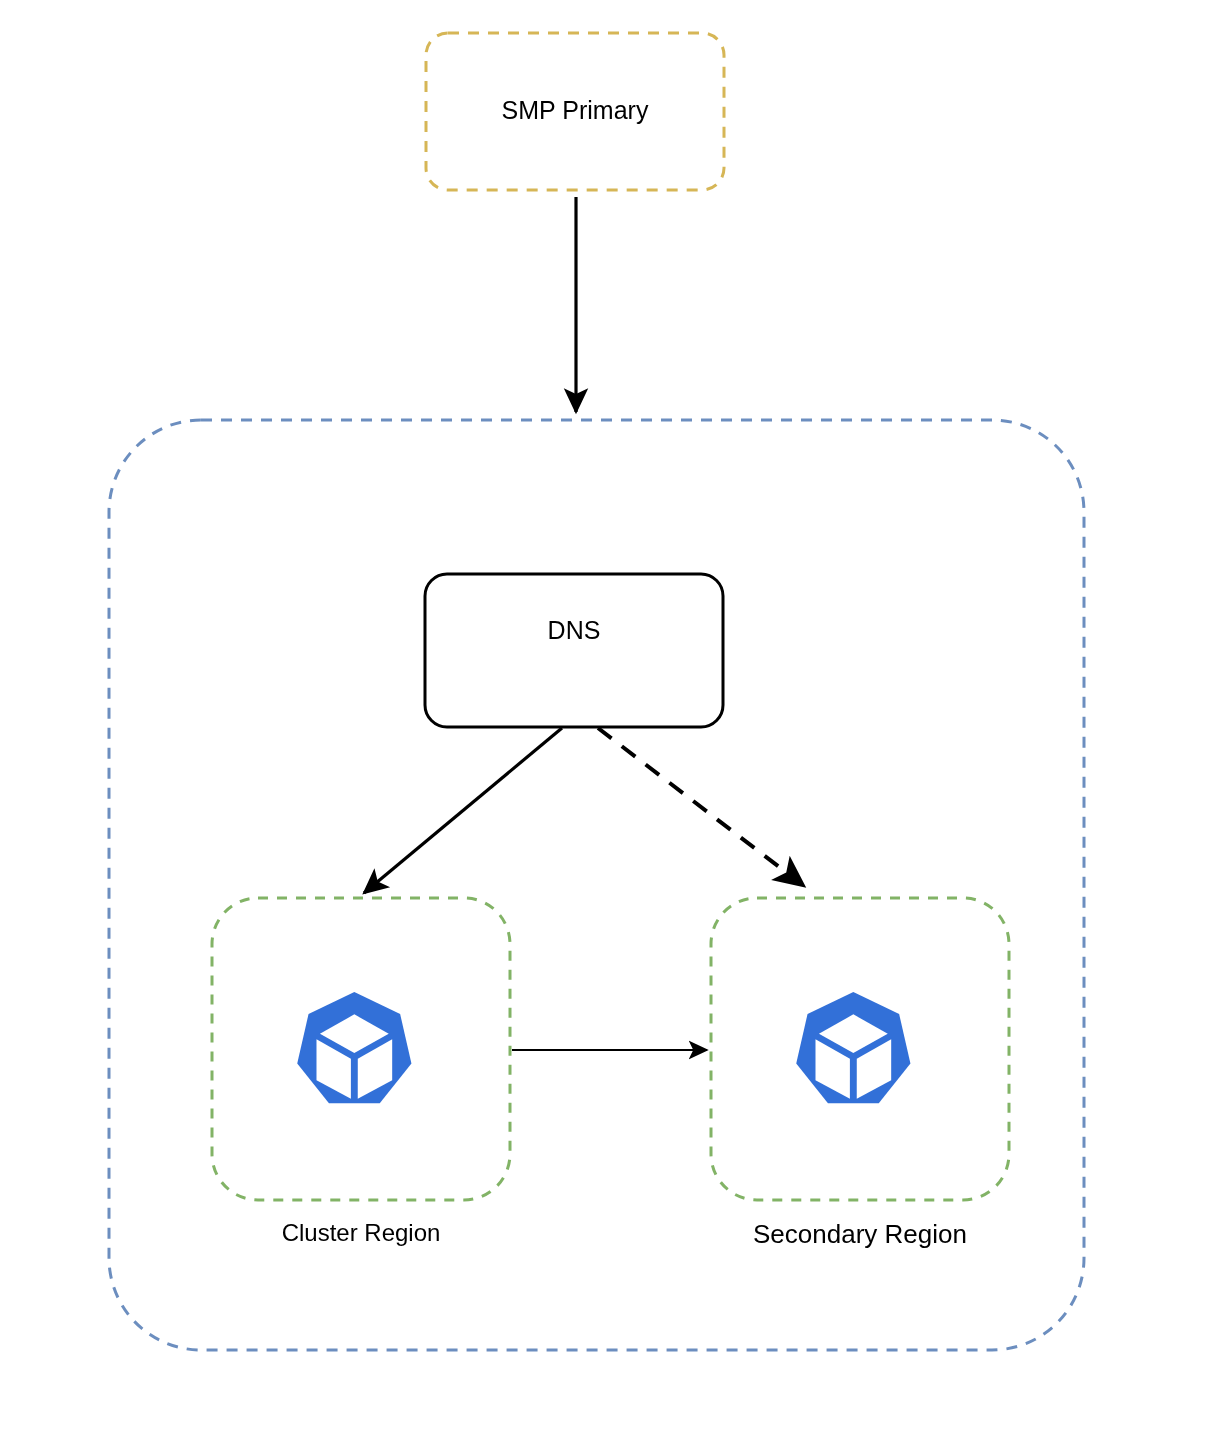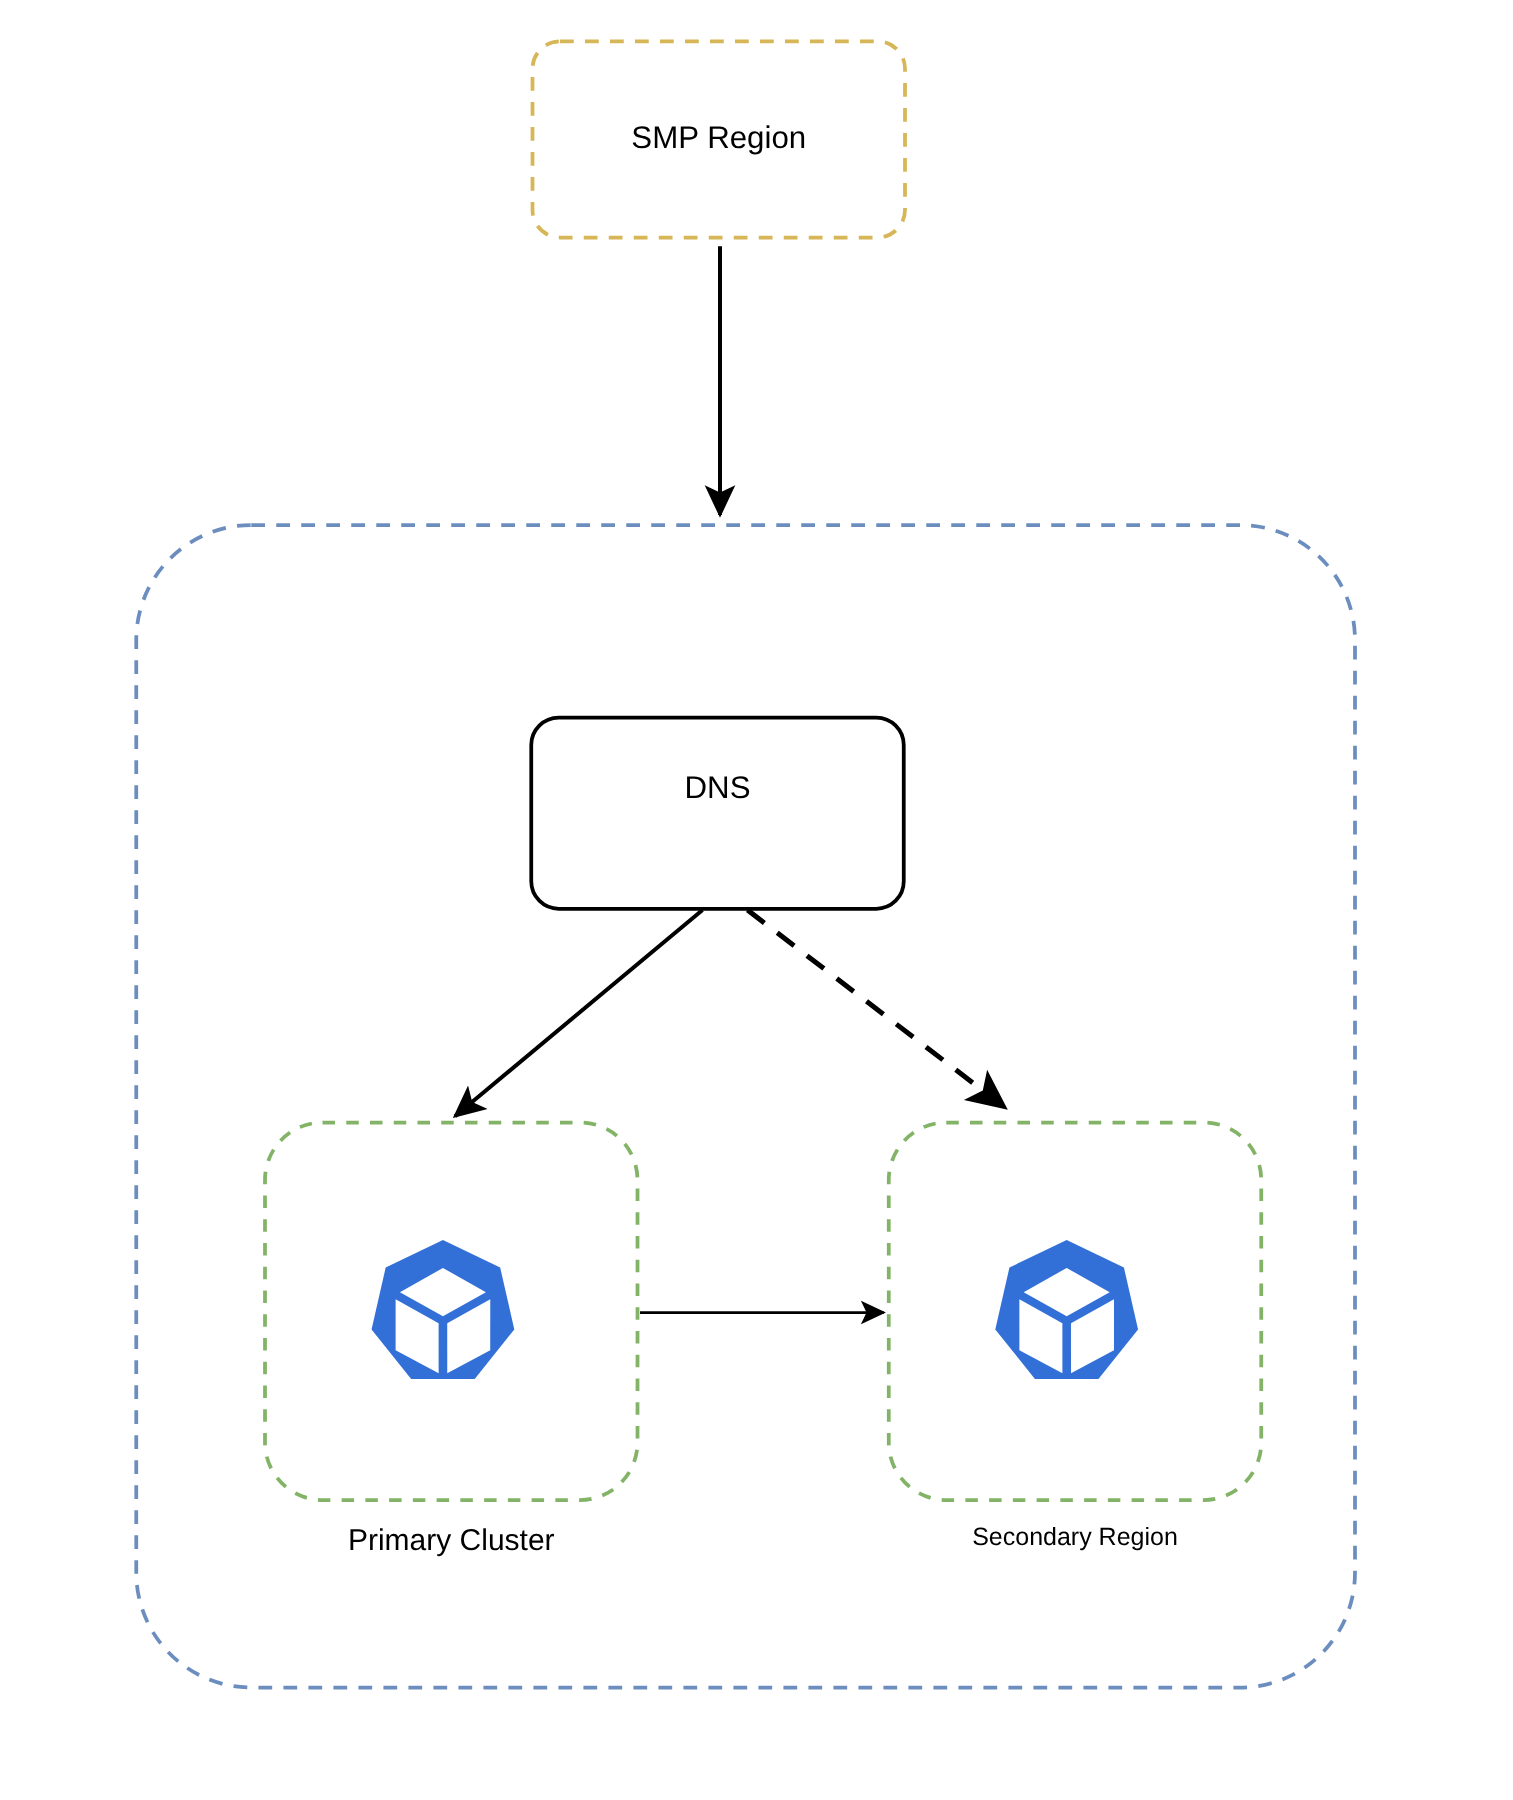--- a/index.html
+++ b/index.html
@@ -47,21 +47,21 @@
   #primary-region-label-wrap {
     left: 212px;
     top: 1219px;
     width: 298px;
     font-size: 24px;
   }
   #secondary-region-label-wrap {
     left: 711px;
     top: 1219px;
     width: 298px;
-    font-size: 20px;
+    font-size: 26px;
   }
 </style>
 </head>
 <body>
 
 <div id="canvas">
 
   <svg id="diagram-svg" viewBox="0 0 1210 1440" xmlns="http://www.w3.org/2000/svg">
 
     <defs>
@@ -102,21 +102,21 @@
     <g transform="translate(794,992) scale(0.430)">
       <path d="M 138 0 L 244.5 51.2 L 270.8 166.4 L 197.1 258.6
                L 78.9 258.6 L 5.2 166.4 L 31.5 51.2 Z" fill="#3270d8"></path>
       <path d="M 138 52 L 218 97 L 138 142 L 58 97 Z" fill="#ffffff"></path>
       <path d="M 50 110 L 130 155 L 130 248 L 50 205 Z" fill="#ffffff"></path>
       <path d="M 226 110 L 226 205 L 146 248 L 146 155 Z" fill="#ffffff"></path>
     </g>
 
   </svg>
 
-  <div class="node-label" id="smp-cluster-label-wrap">SMP Region</div>
+  <div class="node-label" id="smp-cluster-label-wrap">SMP Primary</div>
 
   <div class="node-label" id="dns-label-wrap">DNS</div>
 
-  <div class="node-label" id="primary-region-label-wrap">Primary Cluster</div>
+  <div class="node-label" id="primary-region-label-wrap">Cluster Region</div>
 
   <div class="node-label" id="secondary-region-label-wrap">Secondary Region</div>
 
 </div>
 
 </body></html>

